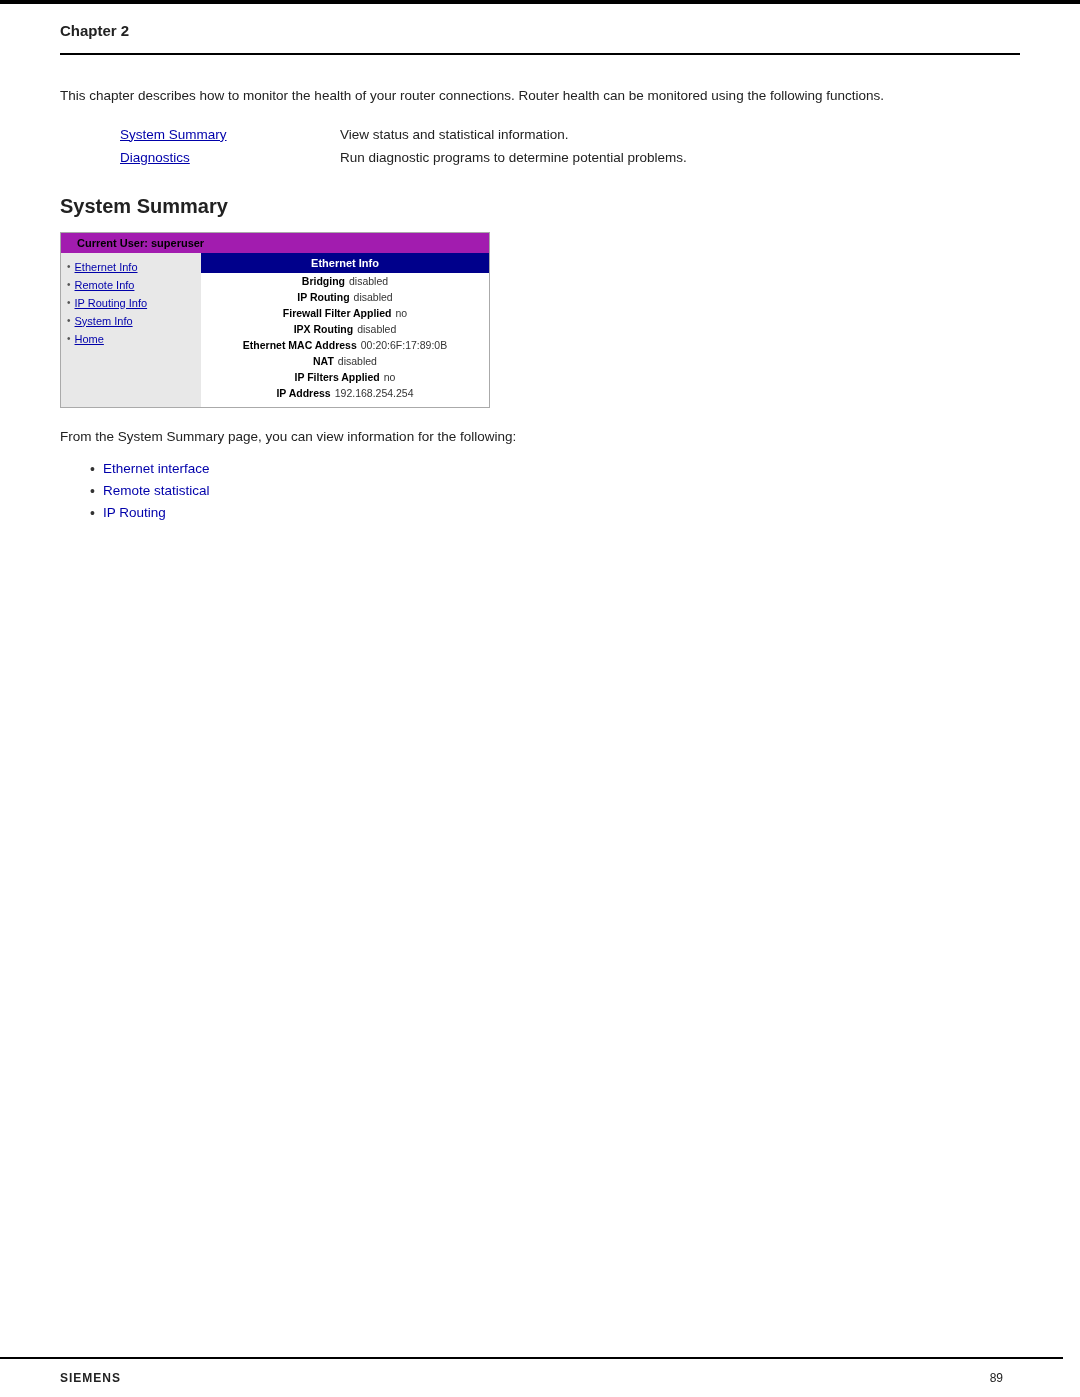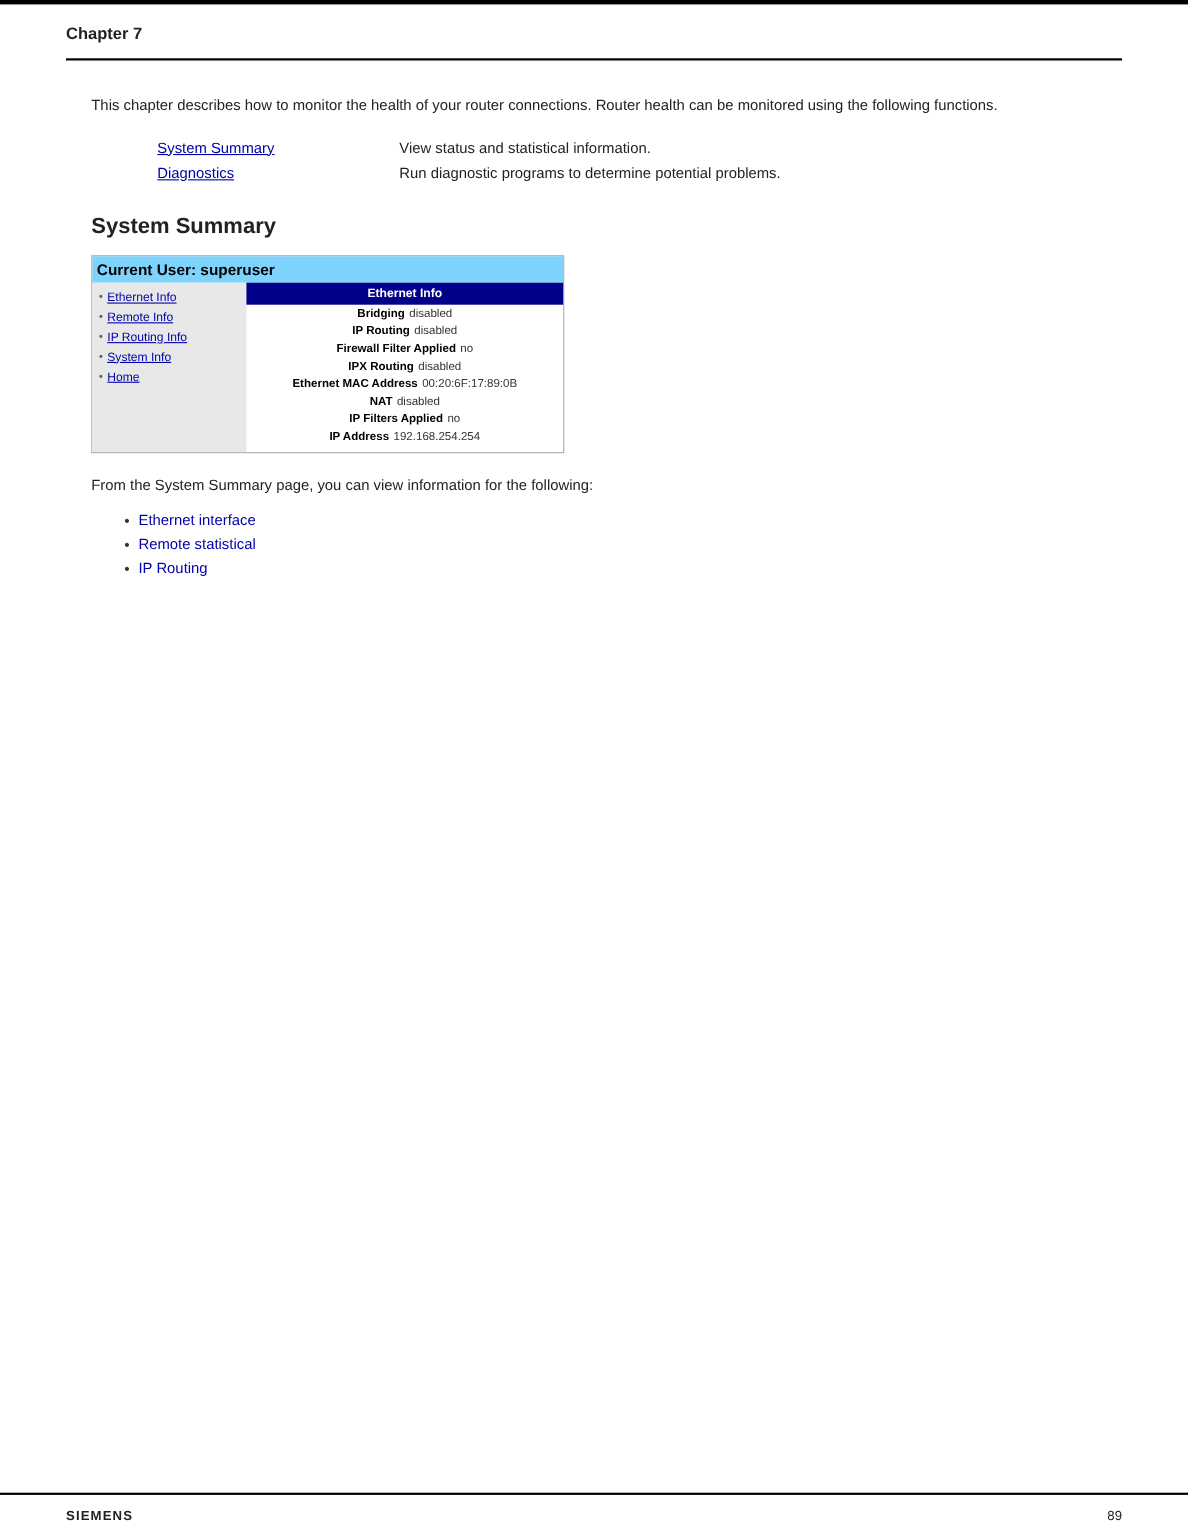--- a/index.html
+++ b/index.html
@@ -41,21 +41,20 @@
     }
 
     .header-divider {
       height: 2px;
       background: #000;
       margin: 0 60px;
     }
 
     .content-area {
       padding: 30px 60px 60px 60px;
-      margin-left: 23px;
     }
 
     .intro-text {
       font-size: 13.5px;
       line-height: 1.6;
       margin-bottom: 20px;
       color: #222;
     }
 
     .function-table {
@@ -100,23 +99,23 @@
 
     
     .router-screenshot {
       border: 1px solid #aaa;
       width: 430px;
       margin: 12px 0 18px 0;
       font-size: 11px;
     }
 
     .router-top-bar {
-      background: #7dd3fc;
-      padding: 4px 4px;
-      font-size: 14px;
+      background: #a21caf;
+      padding: 4px 16px;
+      font-size: 11px;
       color: #000;
       font-weight: bold;
     }
 
     .router-body {
       display: flex;
     }
 
     .router-nav {
       background: #e8e8e8;
@@ -198,21 +197,21 @@
 
     .bullet-list li a {
       color: #00a;
       cursor: pointer;
     }
 
     .footer {
       position: absolute;
       bottom: 0;
       left: 0;
-      right: 0;
+      right: 17px;
       padding: 12px 60px;
       border-top: 2px solid #000;
       display: flex;
       justify-content: space-between;
       align-items: flex-start;
     }
 
     .footer-brand {
       font-size: 12px;
       font-weight: bold;
@@ -224,21 +223,21 @@
       font-size: 12px;
       color: #222;
     }
   </style>
 </head>
 <body>
 
 <div class="top-border"></div>
 
 <div class="header-section">
-  <span class="chapter-label">Chapter 7</span>
+  <span class="chapter-label">Chapter 2</span>
 </div>
 
 <div class="header-divider"></div>
 
 <div class="content-area">
 
   <p class="intro-text">This chapter describes how to monitor the health of your router connections. Router health can be monitored using the following functions.</p>
 
   <div class="function-table">
     <div class="function-row">

